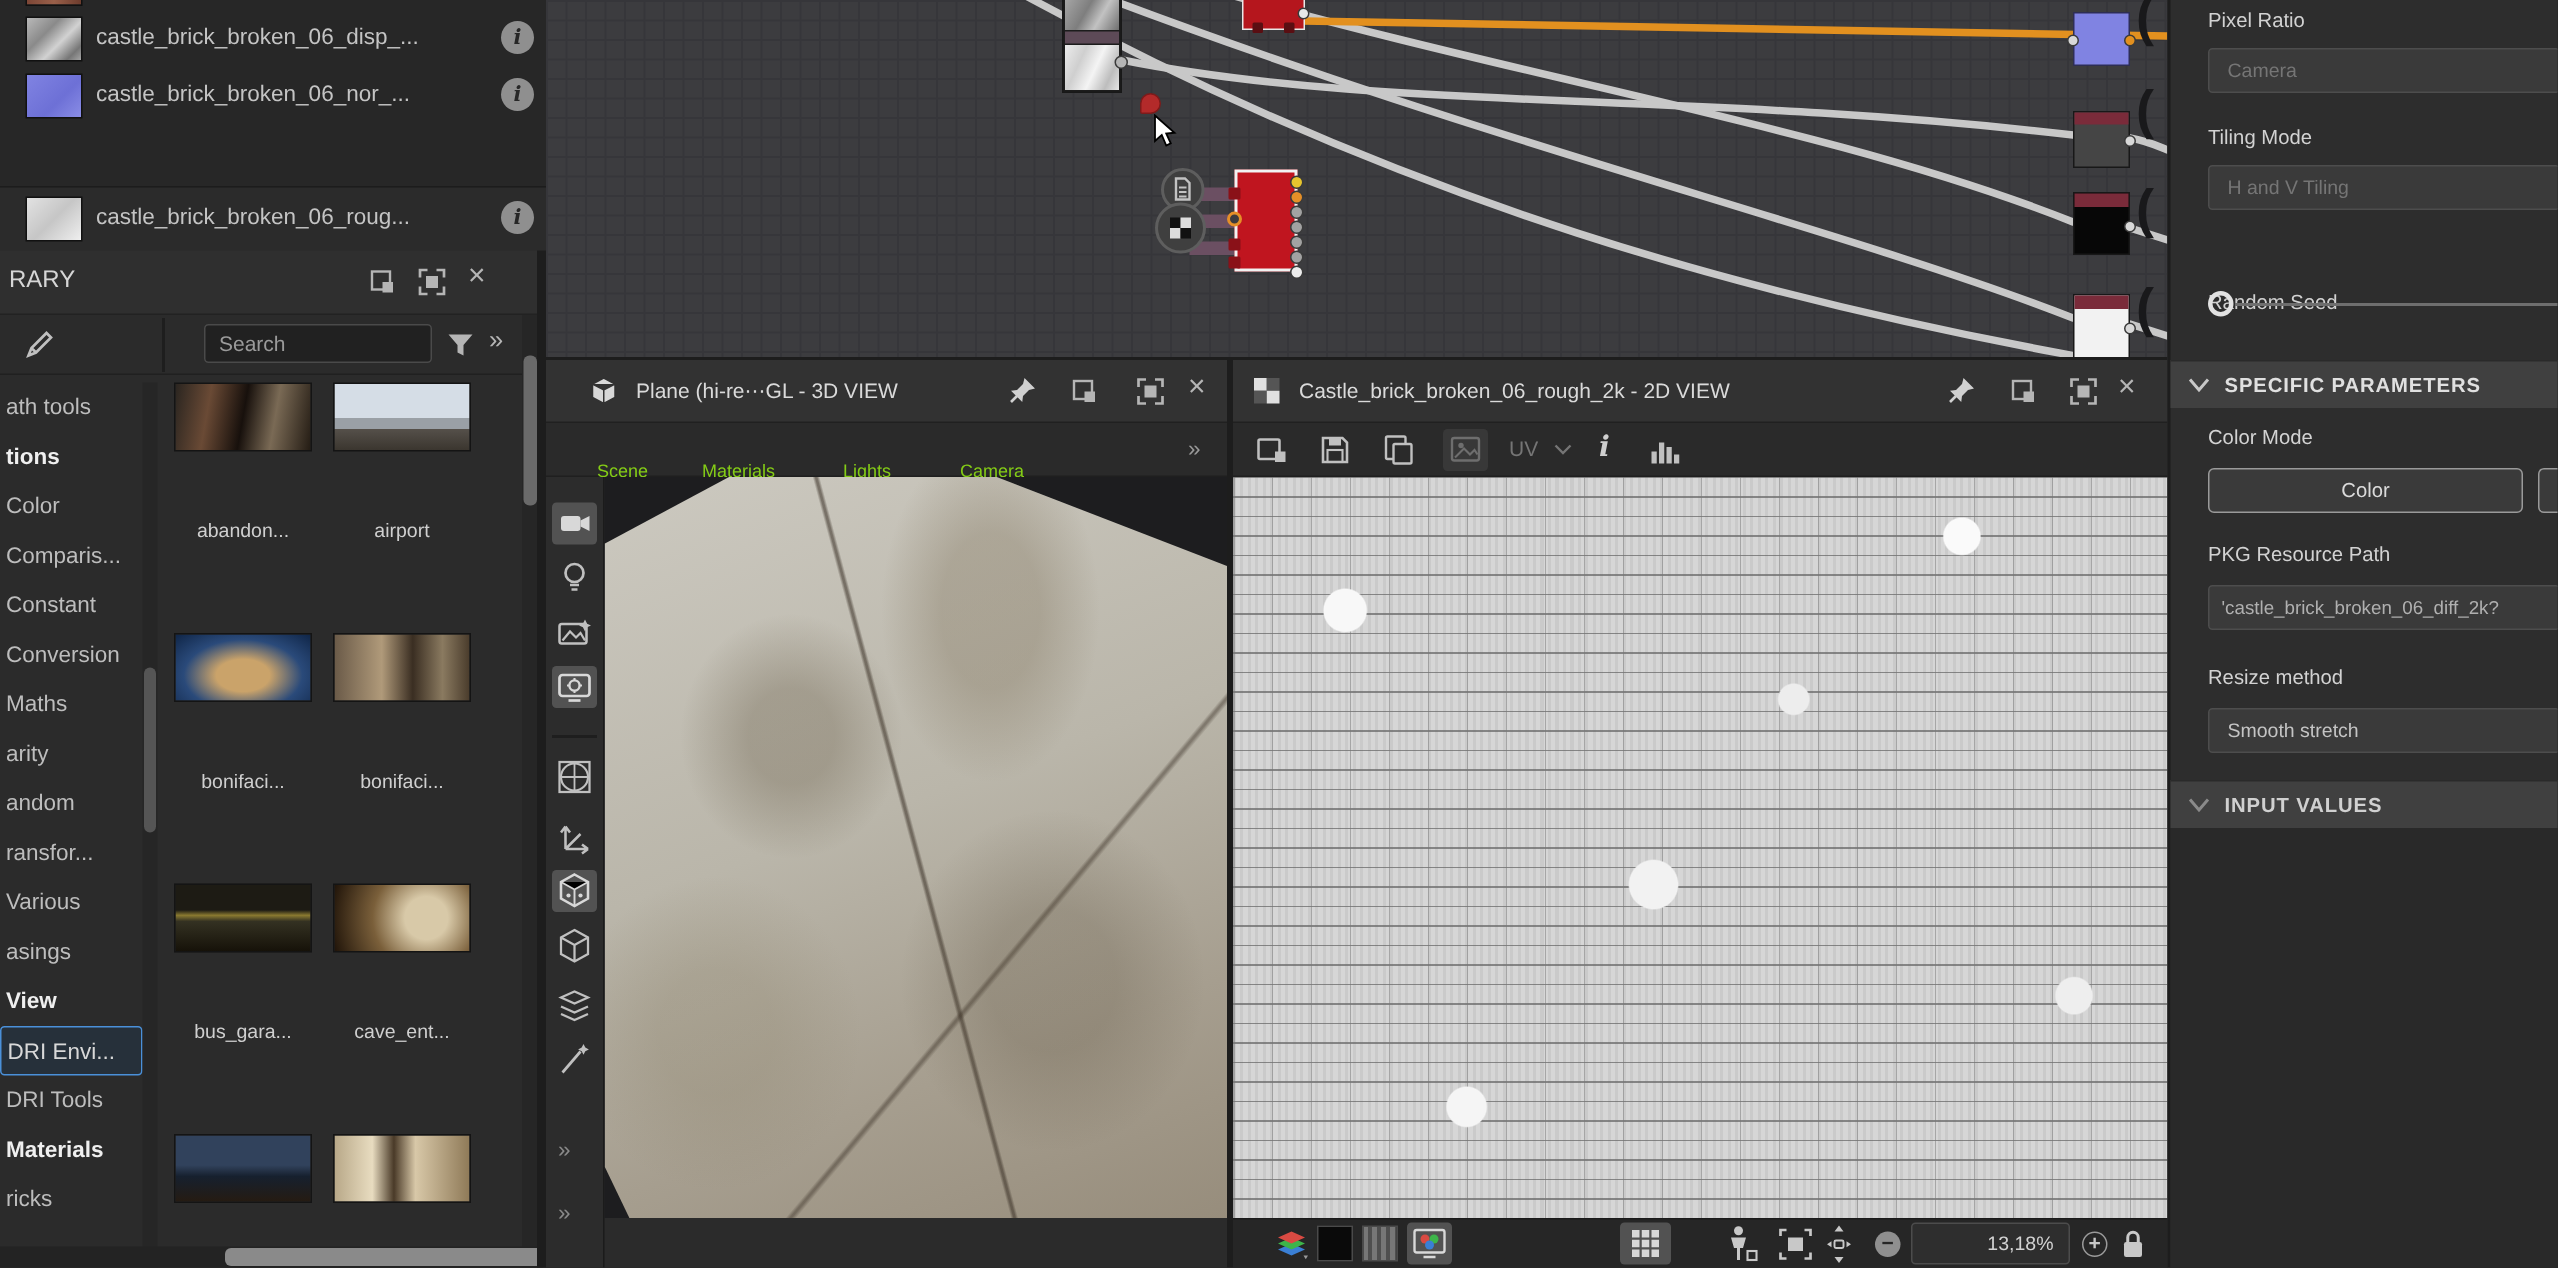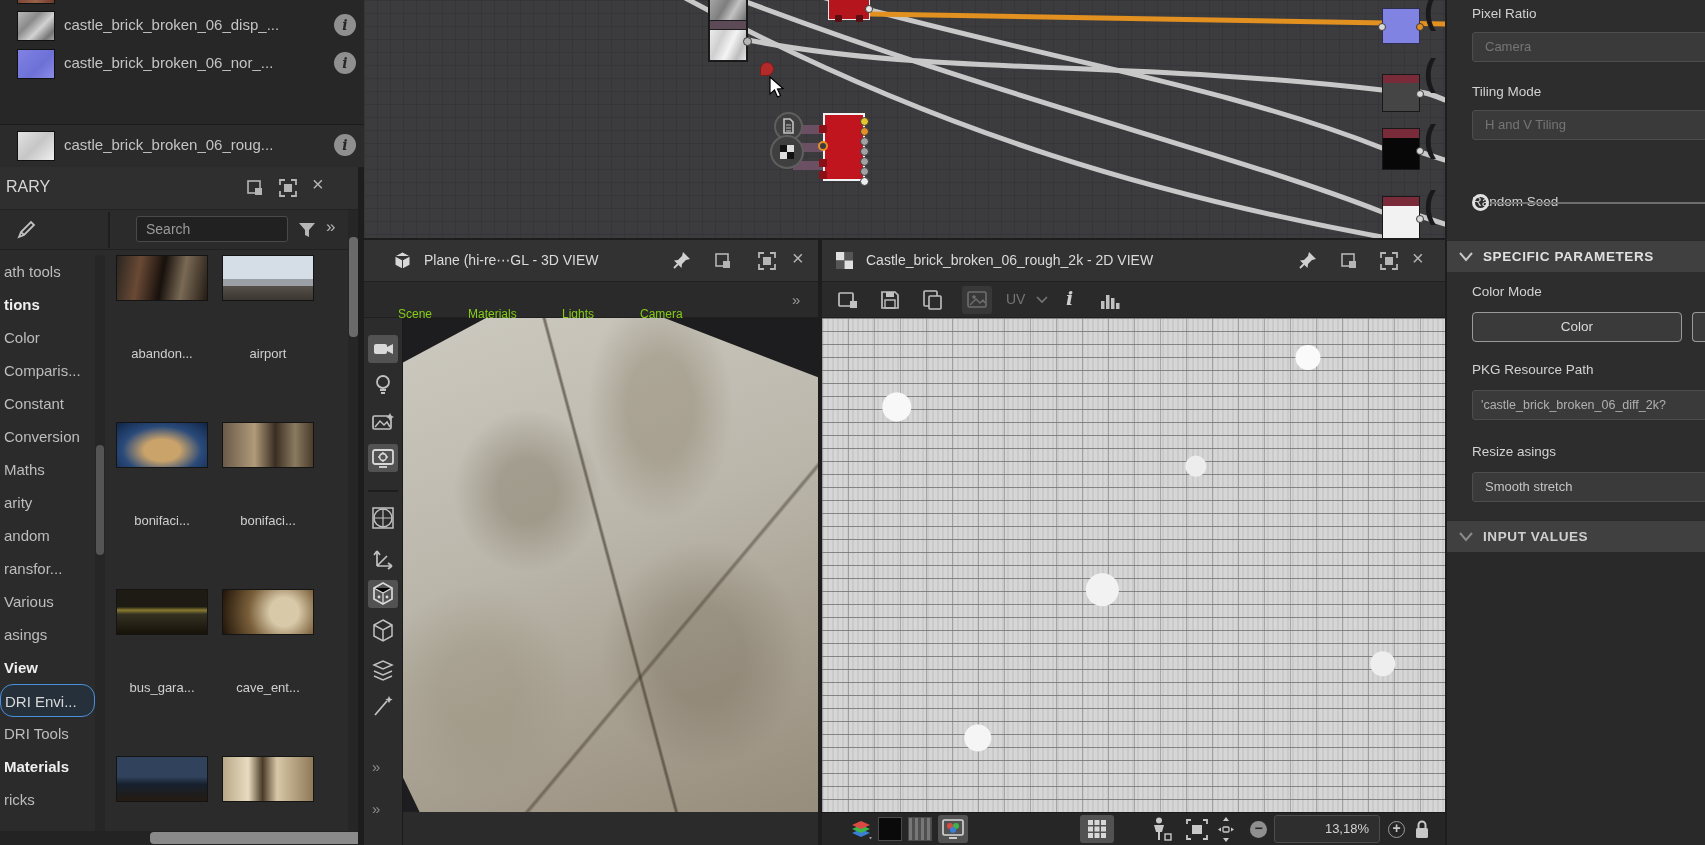--- a/index.html
+++ b/index.html
@@ -26,21 +26,21 @@
   .lib-header { position:absolute; left:0; top:0; width:364px; height:43px; background:#2f2f2f; border-bottom:1px solid #222; }
   .lib-title { position:absolute; left:6px; top:11px; font-size:16px; color:#d6d6d6; }
   .win-ic { position:absolute; top:10px; width:22px; height:22px; color:#b5b5b5; }
   .lib-toolbar { position:absolute; left:0; top:43px; width:364px; height:40px; background:#2b2b2b; border-bottom:1px solid #202020; }
   .search-box { position:absolute; left:136px; top:6px; width:152px; height:26px; background:#212121;
     border:1px solid #4a4a4a; border-radius:3px; color:#9a9a9a; font-size:14px; line-height:24px; padding-left:9px; }
   .vsep { position:absolute; background:#1e1e1e; }
   .cats { position:absolute; left:0; top:88px; width:95px; }
   .cat { height:33px; line-height:33px; padding-left:4px; font-size:15px; color:#bdbdbd; white-space:nowrap; overflow:hidden; }
   .cat.bold { color:#efefef; font-weight:bold; }
-  .cat.selected { border:1px solid #4a90d9; border-radius:13px; background:#26303a; color:#d8d8d8; }
+  .cat.selected { border:1px solid #4a90d9; border-radius:3px; background:#26303a; color:#d8d8d8; }
   .scroll-track { position:absolute; background:#262626; }
   .scroll-thumb { position:absolute; background:#555; border-radius:4px; }
   .assets { position:absolute; left:112px; top:73px; width:228px; }
   .asset-cell { position:absolute; width:100px; height:167px; }
   .asset-thumb { position:absolute; left:4px; top:15px; width:92px; height:46px; border:1px solid #141414; }
   .asset-label { position:absolute; left:0; top:106px; width:100px; text-align:center; font-size:13px; color:#cfcfcf; white-space:nowrap; }
   .t1 { background:linear-gradient(100deg,#2a2520,#6a4a35 25%,#17100c 50%,#7a6a55 72%,#241c14); }
   .t2 { background:linear-gradient(180deg,#d5dde6 0 52%,#9aa0a6 52% 68%,#55504a 68%,#3b362f); }
   .t3 { background:radial-gradient(ellipse at 50% 62%,#caa36a 0 28%,#2a4a7a 62%,#0f2547); }
   .t4 { background:linear-gradient(90deg,#6a5a48,#b09a7a 35%,#3a2e22 58%,#8a7a60 80%,#4a3c2c); }
@@ -565,21 +565,21 @@
     <div class="btn-outline" style="left:25px;top:312px;width:210px;">
       <span>Color</span>
     </div>
     <div class="btn-outline" style="left:245px;top:312px;width:15px;border-right:none;border-radius:4px 0 0 4px;"></div>
 
     <div class="prop-label" style="top:362px;">PKG Resource Path</div>
     <div class="prop-field" style="top:390px;color:#b0b0b0;font-size:12.5px;padding-left:8px;">
       <span>'castle_brick_broken_06_diff_2k?</span>
     </div>
 
-    <div class="prop-label" style="top:444px;">Resize asings</div>
+    <div class="prop-label" style="top:444px;">Resize method</div>
     <div class="prop-field" style="top:472px;color:#c4c4c4;">
       <span>Smooth stretch</span>
     </div>
 
     <div class="section-bar" style="top:520px;">
       <svg style="position:absolute;left:12px;top:11px;" width="14" height="10" viewBox="0 0 14 10">
           <path d="M1 1 L7 8 L13 1" fill="none" stroke="#8a8a8a" stroke-width="2"></path>
         </svg>
       <div class="section-text" style="color:#d0d0d0;">INPUT VALUES</div>
     </div>

